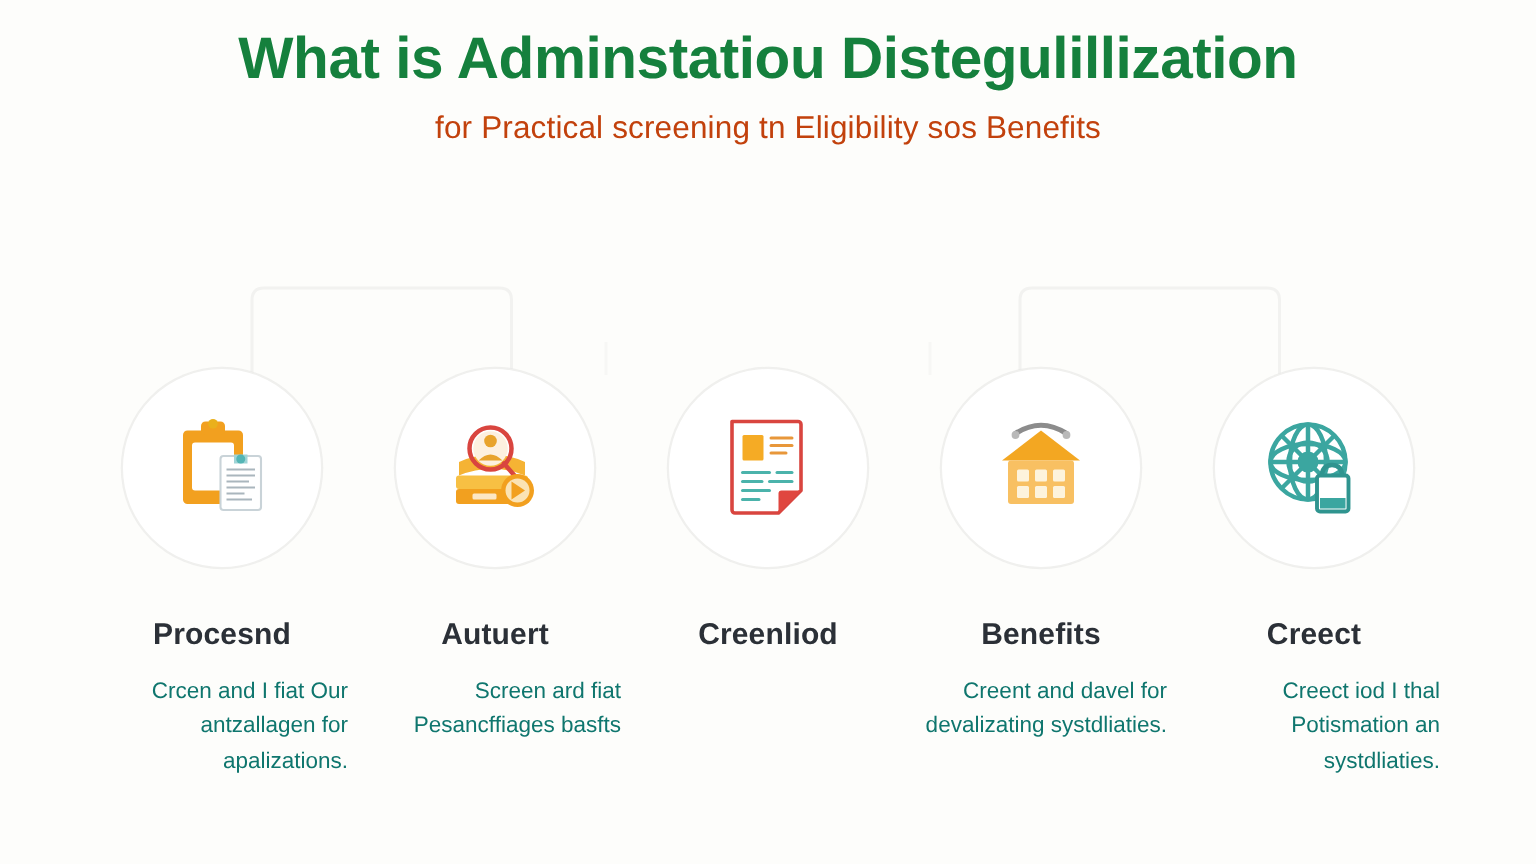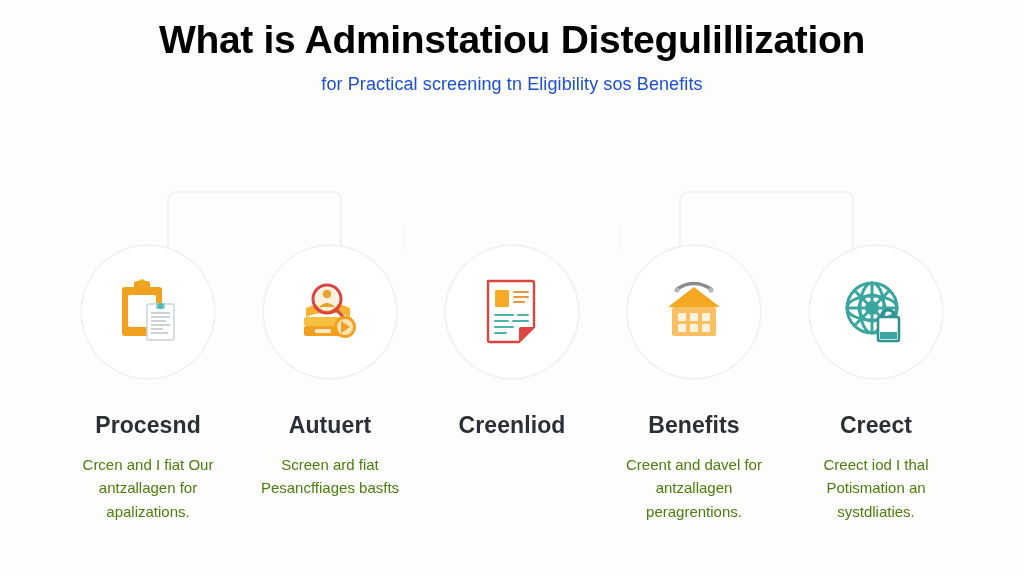--- a/index.html
+++ b/index.html
@@ -33,30 +33,30 @@
   .header {
     position: absolute;
     left: 0;
     top: 18px;
     width: 1024px;
     text-align: center;
   }
   .title {
     font-size: 39px;
     font-weight: bold;
-    color: #000000;
+    color: #15803d;
     letter-spacing: -0.3px;
     line-height: 1.12;
     margin: 0;
     font-family: "Liberation Sans", sans-serif;
   }
   .subtitle {
     margin: 12px 0 0 0;
-    font-size: 18px;
-    color: #1d4ed8;
+    font-size: 21px;
+    color: #c2410c;
     font-weight: 400;
     letter-spacing: 0.1px;
     font-family: "Liberation Sans", sans-serif;
   }
 
   
   .steps {
     position: absolute;
     left: 72px;
     top: 245px;
@@ -91,32 +91,32 @@
     width: 56px;
     height: 22px;
   }
   .arrow.a1 { left: 220px; }
   .arrow.a2 { left: 393px; }
   .arrow.a3 { left: 566px; }
   .arrow.a4 { left: 739px; }
 
   .step-head {
     margin-top: 33px;
-    font-size: 23px;
+    font-size: 20px;
     font-weight: bold;
     color: #2b3037;
     text-align: center;
     letter-spacing: 0.1px;
   }
   .step-body {
     margin-top: 14px;
     font-size: 15px;
     line-height: 1.55;
-    color: #4d7c0f;
-    text-align: center;
+    color: #0f766e;
+    text-align: right;
     width: 168px;
     font-weight: 400;
   }
 </style>
 </head>
 <body>
 
 <div id="page-root">
 
   <svg class="bg-brackets" viewBox="0 0 1024 576" xmlns="http://www.w3.org/2000/svg">
@@ -243,21 +243,21 @@
               <rect x="33" y="38" width="8" height="8" rx="1"></rect>
               <rect x="45" y="38" width="8" height="8" rx="1"></rect>
               <rect x="21" y="49" width="8" height="8" rx="1"></rect>
               <rect x="33" y="49" width="8" height="8" rx="1"></rect>
               <rect x="45" y="49" width="8" height="8" rx="1"></rect>
             </g>
           </svg>
         </span>
       </div>
       <div class="step-head">Benefits</div>
-      <div class="step-body">Creent and davel for antzallagen peragrentions.</div>
+      <div class="step-body">Creent and davel for devalizating systdliaties.</div>
     </div>
 
     <div class="step">
       <div class="badge">
         <span>
           <svg width="74" height="74" viewBox="0 0 74 74" xmlns="http://www.w3.org/2000/svg">
             <g fill="none" stroke="#3ba6a0" stroke-width="3">
               <circle cx="33" cy="33" r="25"></circle>
               <ellipse cx="33" cy="33" rx="12" ry="25"></ellipse>
               <ellipse cx="33" cy="33" rx="25" ry="12"></ellipse>

